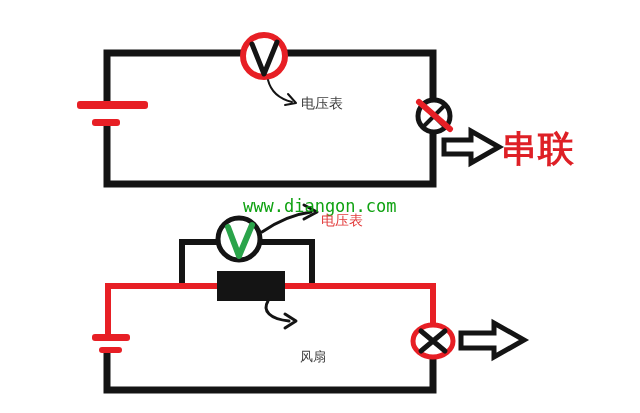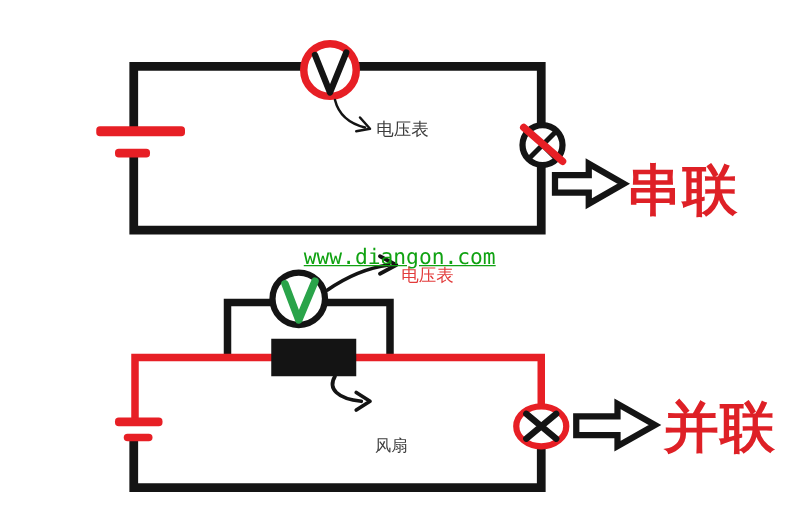--- a/index.html
+++ b/index.html
@@ -13,25 +13,24 @@
   }
   .canvas svg { position: absolute; left: 0; top: 0; }
   .label { position: absolute; line-height: 1; white-space: nowrap; }
   .label-gray { color: var(--label-gray); font-size: 14px; }
   .label-red-small { color: var(--label-red); font-size: 14px; }
   .watermark {
     color: var(--watermark-green);
     font-family: "DejaVu Sans Mono", "Liberation Mono", monospace;
     font-size: 17px;
     letter-spacing: 0px;
-    text-decoration: underline;
   }
   .title-red {
     color: var(--title-red);
-    font-size: 44px;
+    font-size: 36px;
     font-weight: bold;
     letter-spacing: 1px;
   }
 </style>
 </head>
 <body>
 
 <div class="canvas">
 
   <svg width="640" height="413" viewBox="0 0 640 413">
@@ -106,15 +105,14 @@
   <div class="label watermark" style="left:243px; top:198px;">www.diangon.com</div>
 
   <div class="label label-gray" style="left:301px; top:96px;">电压表</div>
 
   <div class="label title-red" style="left:501px; top:131px;">串联</div>
 
   <div class="label label-red-small" style="left:321px; top:213px;">电压表</div>
 
   <div class="label label-gray" style="left:300px; top:314px; font-size:13px;margin-top:36px;">风扇</div>
 
-  <div class="label title-red" style="left:531px; top:321px;">并联</div>
 
 </div>
 
 </body></html>

